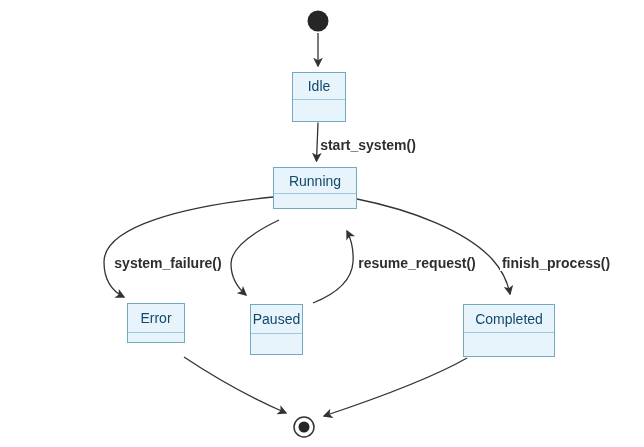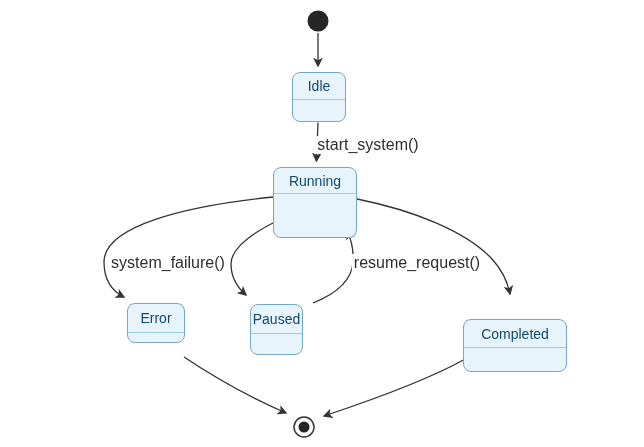--- a/index.html
+++ b/index.html
@@ -16,42 +16,43 @@
   .edge-layer path.edge{
     fill:none;
     stroke:var(--edge,#333333);
     stroke-width:1.3px;
   }
   .state{
     position:absolute;
     box-sizing:border-box;
     background:var(--state-fill,#e8f4fb);
     border:1px solid var(--state-border,#74a9c4);
-    border-radius:8px;
+    border-radius:0;
     overflow:hidden;
   }
   .state-title{
     box-sizing:border-box;
     display:flex;align-items:center;justify-content:center;
     border-bottom:1px solid var(--state-divider,#9dc9dd);
     color:var(--state-title,#11486b);
     font-size:14px;
     line-height:1;
     white-space:nowrap;
   }
   .state-body{width:100%;}
   .edge-label{
     position:absolute;
     transform:translate(-50%,-50%);
     color:var(--label,#2e2e2e);
-    font-size:16px;
+    font-size:14px;
     line-height:1;
     white-space:nowrap;
     background:var(--background,#ffffff);
     padding:1px 2px;
+    font-weight:bold;
   }
   #arrowhead path{fill:var(--edge,#333333);}
 </style>
 </head>
 <body>
 
 <div class="canvas">
 
   <svg class="edge-layer" width="644" height="447" viewBox="0 0 644 447">
     <defs>
@@ -73,37 +74,38 @@
 
     <circle cx="304" cy="427" r="10" fill="#ffffff" stroke="var(--edge,#333333)" stroke-width="1.5"></circle>
     <circle cx="304" cy="427" r="5.5" fill="var(--terminal,#262626)"></circle>
   </svg>
 
   <div class="state" style="left:292px;top:72px;width:54px;height:50px">
     <div class="state-title" style="height:27px">Idle</div>
     <div class="state-body"></div>
   </div>
 
-  <div class="state" style="left:273px;top:167px;width:84px;height:71px">
+  <div class="state" style="left:273px;top:167px;width:84px;height:42px">
     <div class="state-title" style="height:26px">Running</div>
     <div class="state-body"></div>
   </div>
 
   <div class="state" style="left:127px;top:303px;width:58px;height:40px">
     <div class="state-title" style="height:29px">Error</div>
     <div class="state-body"></div>
   </div>
 
   <div class="state" style="left:250px;top:304px;width:53px;height:51px">
     <div class="state-title" style="height:29px">Paused</div>
     <div class="state-body"></div>
   </div>
 
-  <div class="state" style="left:463px;top:319px;width:104px;height:53px">
+  <div class="state" style="left:463px;top:304px;width:92px;height:53px">
     <div class="state-title" style="height:28px">Completed</div>
     <div class="state-body"></div>
   </div>
 
   <div class="edge-label" style="left:368px;top:145px">start_system()</div>
   <div class="edge-label" style="left:168px;top:263px">system_failure()</div>
   <div class="edge-label" style="left:417px;top:263px">resume_request()</div>
+  <div class="edge-label" style="left:556px;top:263px">finish_process()</div>
 
 </div>
 
 </body></html>

